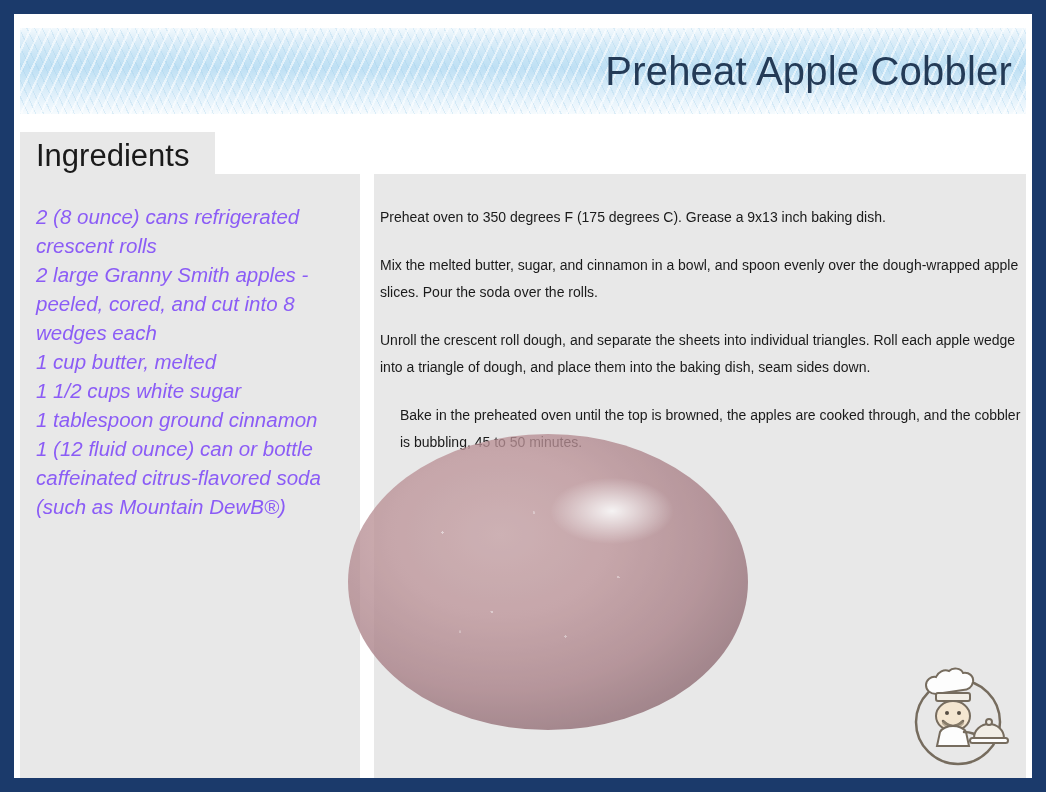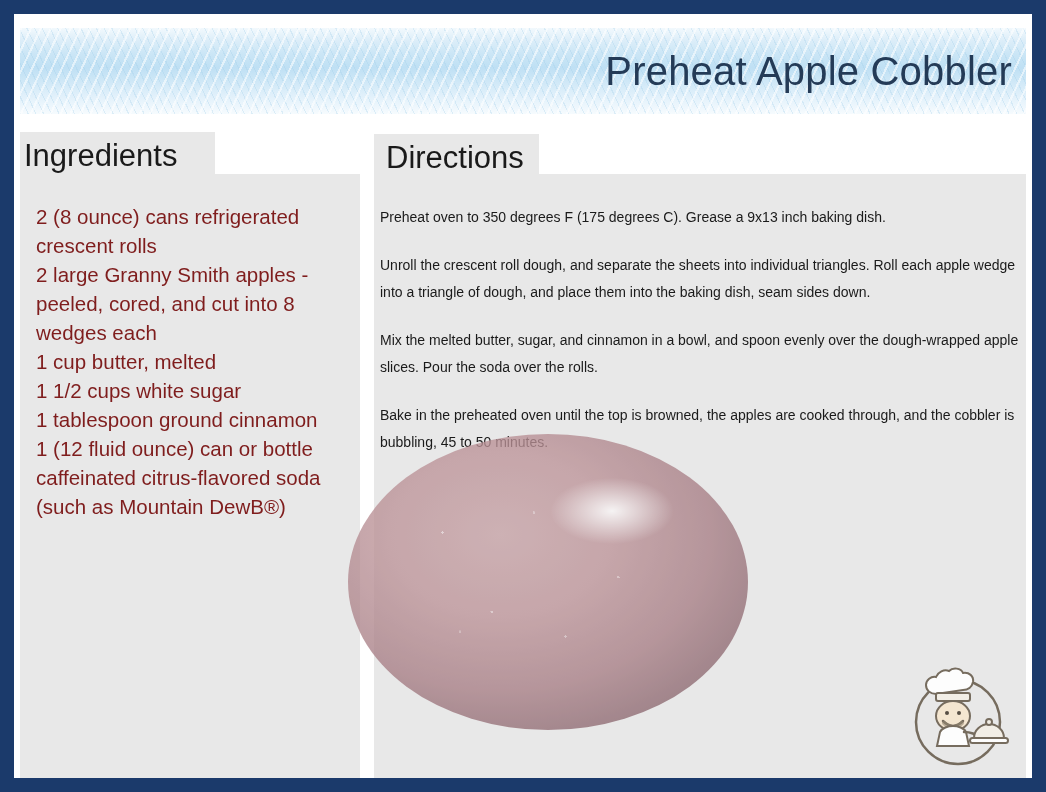--- a/index.html
+++ b/index.html
@@ -85,21 +85,21 @@
     width: 652px;
     height: 604px;
   }
 
   
   .section-tab {
     position: absolute;
     background: #e8e8e8;
     display: flex;
     align-items: center;
-    padding-left: 4px;
+    padding-left: 16px;
     box-sizing: border-box;
   }
   .section-tab span {
     font-size: 31px;
     color: #1a1a1a;
     font-weight: 400;
   }
   .tab-ingredients {
     left: 6px;
     top: 118px;
@@ -115,37 +115,39 @@
   }
 
   
   .ingredients-body {
     position: absolute;
     left: 22px;
     top: 188px;
     width: 320px;
     font-size: 20.5px;
     line-height: 29px;
-    color: #7f1d1d;
+    color: #8b5cf6;
     white-space: pre-line;
+    font-style: italic;
   }
   .directions-body {
     position: absolute;
     left: 366px;
     top: 190px;
     width: 648px;
     font-size: 14px;
     line-height: 27.5px;
     color: #1a1a1a;
   }
   .directions-body p {
     margin: 0 0 20px 0;
   }
   .directions-body p:last-child {
     margin-bottom: 0;
+    margin-left: 20px;
   }
 
   
   .apple-photo {
     position: absolute;
     left: 334px;
     top: 420px;
     width: 400px;
     height: 296px;
     border-radius: 50% / 50%;
@@ -193,35 +195,32 @@
     <div class="title-banner">
       <div class="title-text">Preheat Apple Cobbler</div>
     </div>
 
     <div class="panel panel-left"></div>
     <div class="panel panel-right"></div>
 
     <div class="section-tab tab-ingredients">
       <span>Ingredients</span>
     </div>
-    <div class="section-tab tab-directions">
-      <span>Directions</span>
-    </div>
 
     <div class="ingredients-body">2 (8 ounce) cans refrigerated crescent rolls
 2 large Granny Smith apples - peeled, cored, and cut into 8 wedges each
 1 cup butter, melted
 1 1/2 cups white sugar
 1 tablespoon ground cinnamon
 1 (12 fluid ounce) can or bottle caffeinated citrus-flavored soda (such as Mountain DewB®)</div>
 
     <div class="directions-body">
       <p>Preheat oven to 350 degrees F (175 degrees C). Grease a 9x13 inch baking dish.</p>
+      <p>Mix the melted butter, sugar, and cinnamon in a bowl, and spoon evenly over the dough-wrapped apple slices. Pour the soda over the rolls.</p>
       <p>Unroll the crescent roll dough, and separate the sheets into individual triangles. Roll each apple wedge into a triangle of dough, and place them into the baking dish, seam sides down.</p>
-      <p>Mix the melted butter, sugar, and cinnamon in a bowl, and spoon evenly over the dough-wrapped apple slices. Pour the soda over the rolls.</p>
       <p>Bake in the preheated oven until the top is browned, the apples are cooked through, and the cobbler is bubbling, 45 to 50 minutes.</p>
     </div>
 
     <div class="apple-photo"></div>
 
     <svg class="chef-logo" viewBox="0 0 120 110" aria-hidden="true">
       <circle cx="60" cy="62" r="42" fill="none" stroke="#6d6253" stroke-width="2.5"></circle>
 
       <path d="M38 34c-6 0-10-4-10-9s5-9 10-8c2-5 8-8 13-6 4-4 12-3 14 2 6-1 11 3 10 9-1 5-5 8-10 8z" fill="#ffffff" stroke="#6d6253" stroke-width="2"></path>
       <rect x="38" y="33" width="34" height="8" rx="2" fill="#f3efe6" stroke="#6d6253" stroke-width="2"></rect>

